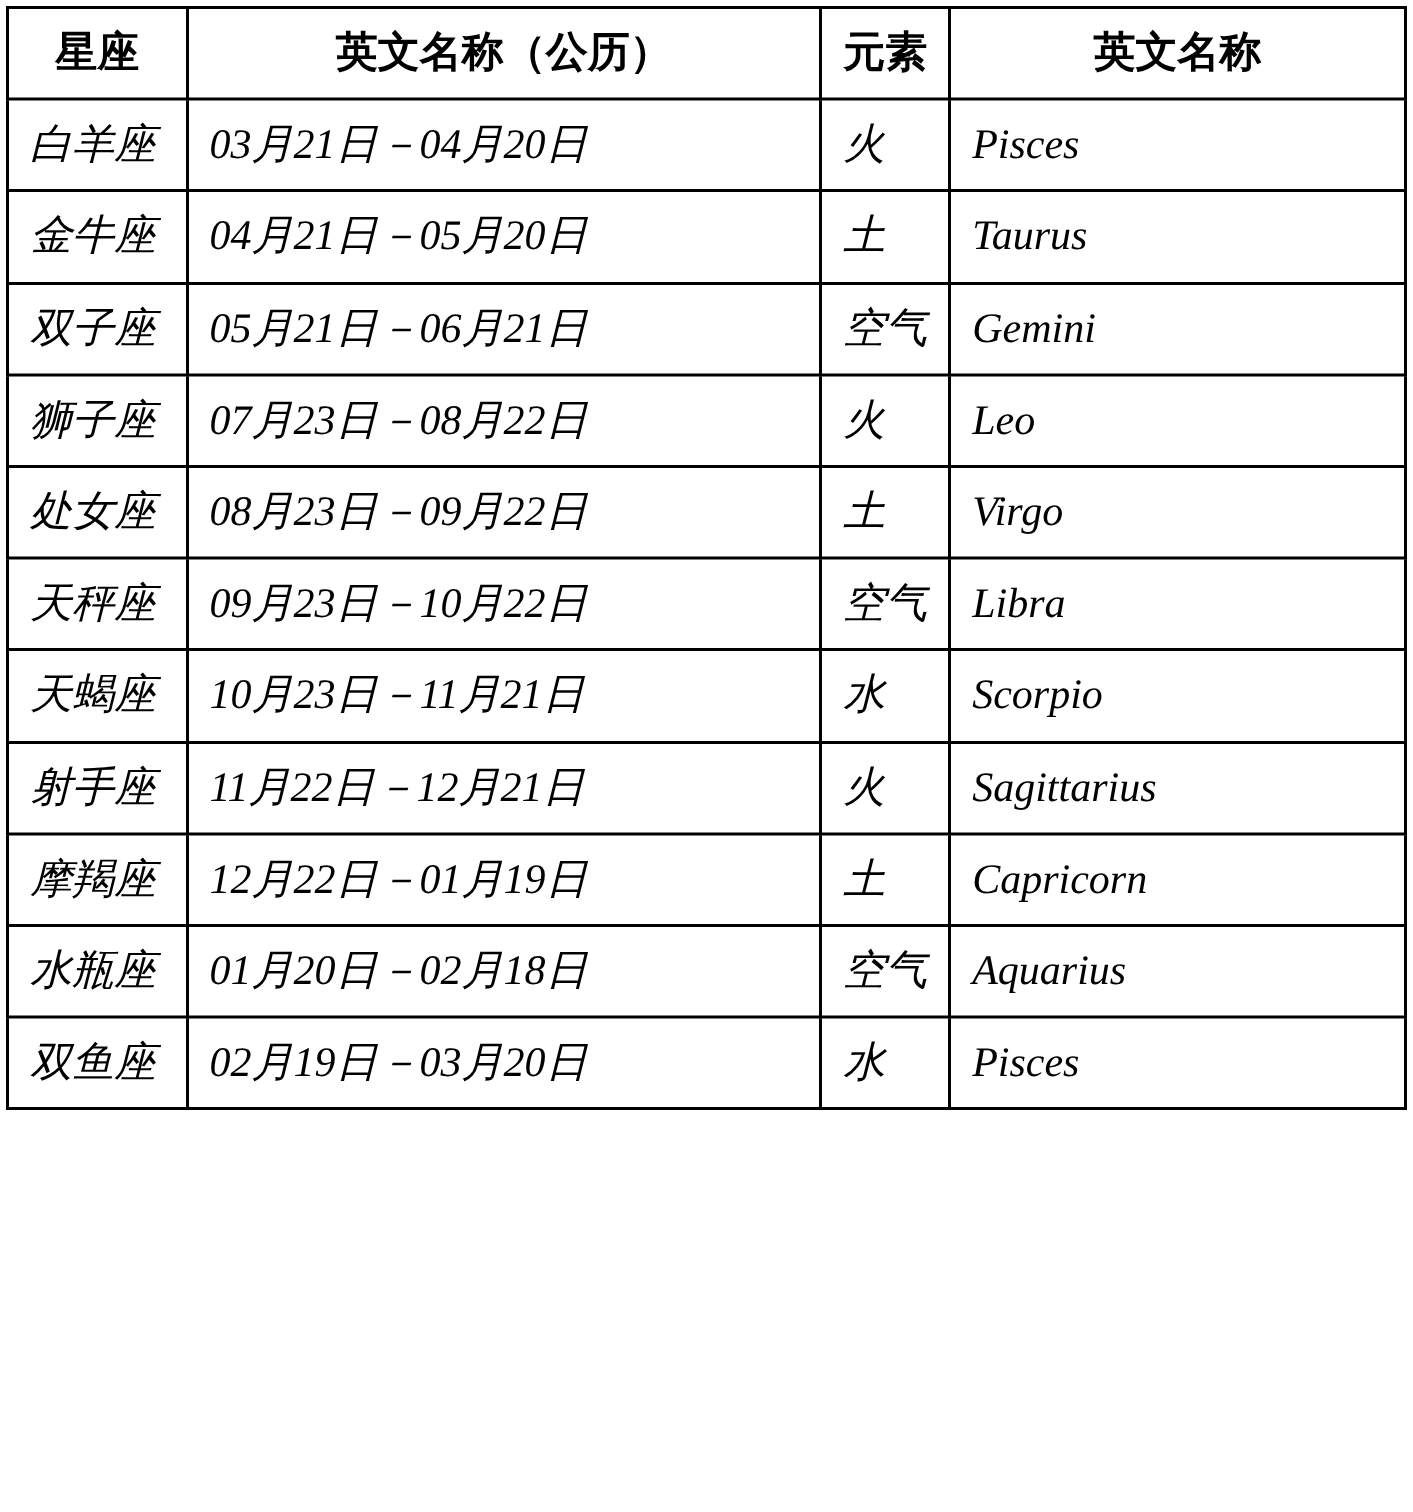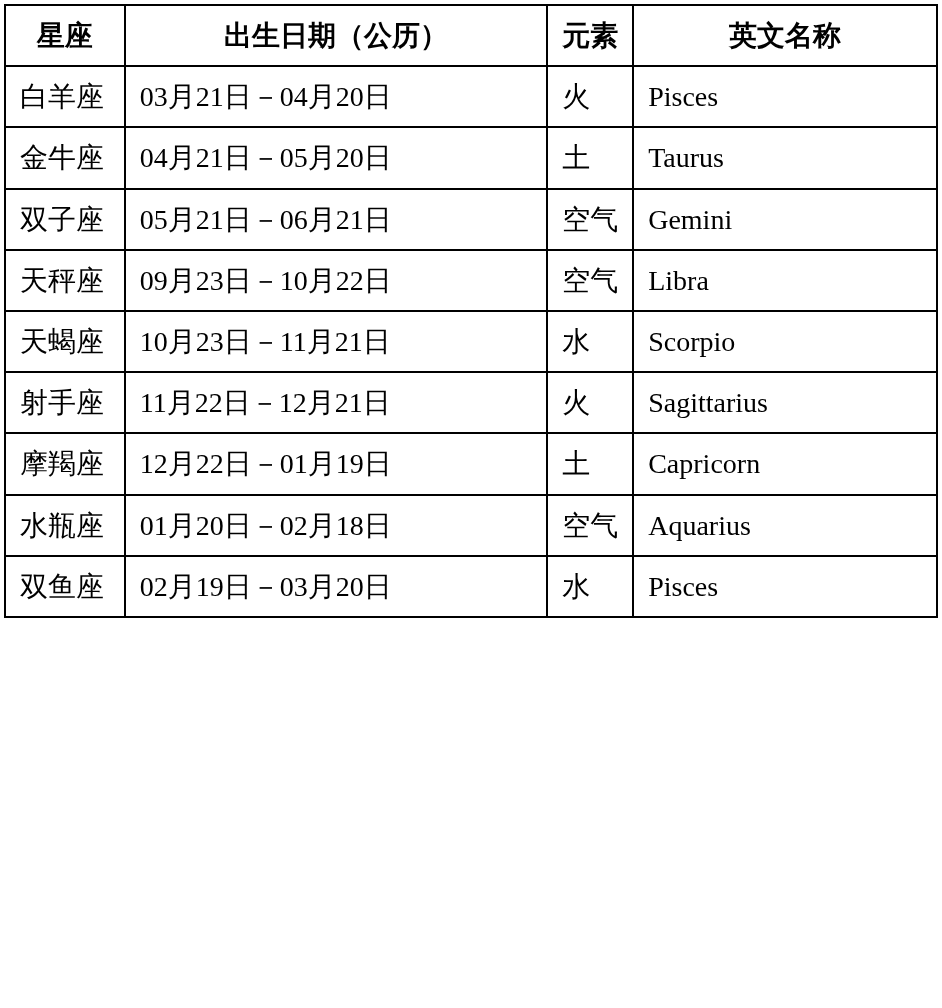--- a/index.html
+++ b/index.html
@@ -37,20 +37,21 @@
       margin-top: 17px;
     }
 
     thead th {
       font-weight: bold;
       background: #ffffff;
     }
 
     tbody td {
       background: #ffffff;
+      font-style: italic;
     }
 
     .col-sign {
       width: 120px;
       white-space: nowrap;
     }
 
     .col-date {
       width: 430px;
       white-space: nowrap;
@@ -66,21 +67,21 @@
     }
   </style>
 </head>
 <body>
 
 <div class="table-container">
   <table>
     <thead>
       <tr>
         <th class="col-sign">星座</th>
-        <th class="col-date">出生日期（公历）</th>
+        <th class="col-date">英文名称（公历）</th>
         <th class="col-element">元素</th>
         <th class="col-english">英文名称</th>
       </tr>
     </thead>
     <tbody id="table-body">
     <tr>
           <td class="col-sign">白羊座</td>
           <td class="col-date">03月21日－04月20日</td>
           <td class="col-element">火</td>
           <td class="col-english">Pisces</td>
@@ -89,20 +90,32 @@
           <td class="col-sign">金牛座</td>
           <td class="col-date">04月21日－05月20日</td>
           <td class="col-element">土</td>
           <td class="col-english">Taurus</td>
         </tr>
         <tr>
           <td class="col-sign">双子座</td>
           <td class="col-date">05月21日－06月21日</td>
           <td class="col-element">空气</td>
           <td class="col-english">Gemini</td>
+        </tr>
+        <tr>
+          <td class="col-sign">狮子座</td>
+          <td class="col-date">07月23日－08月22日</td>
+          <td class="col-element">火</td>
+          <td class="col-english">Leo</td>
+        </tr>
+        <tr>
+          <td class="col-sign">处女座</td>
+          <td class="col-date">08月23日－09月22日</td>
+          <td class="col-element">土</td>
+          <td class="col-english">Virgo</td>
         </tr>
         <tr>
           <td class="col-sign">天秤座</td>
           <td class="col-date">09月23日－10月22日</td>
           <td class="col-element">空气</td>
           <td class="col-english">Libra</td>
         </tr>
         <tr>
           <td class="col-sign">天蝎座</td>
           <td class="col-date">10月23日－11月21日</td>

